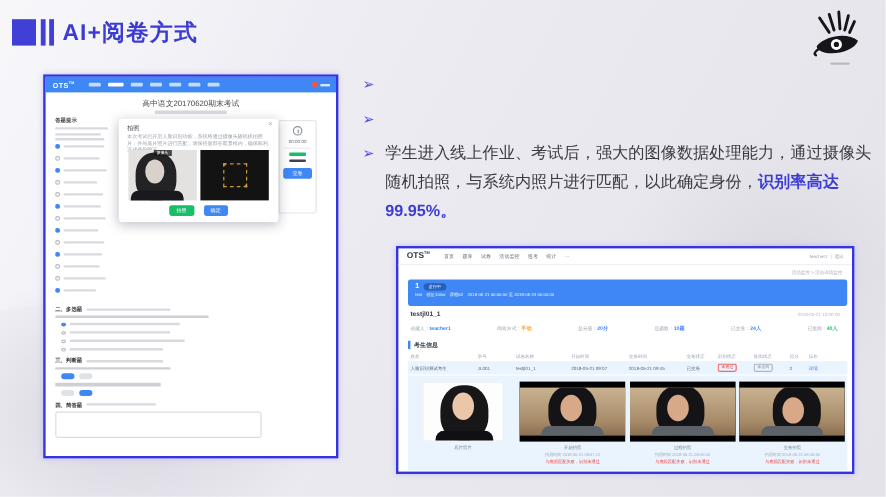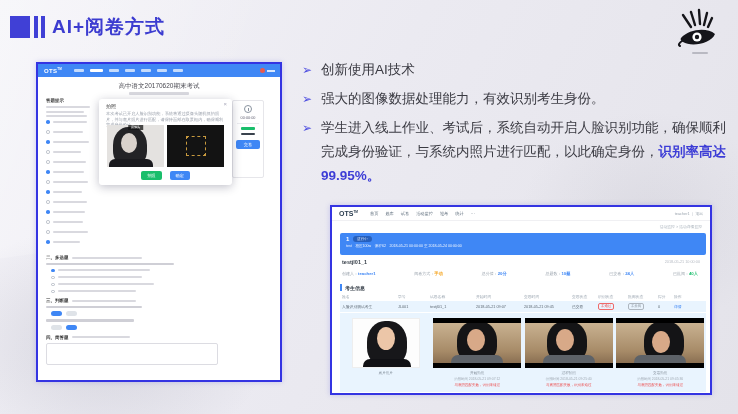--- a/index.html
+++ b/index.html
@@ -169,29 +169,27 @@
     <circle cx="21" cy="29" r="4.6" fill="#fff"></circle>
     <circle cx="21" cy="29" r="2.2" fill="#15151a"></circle>
     <path d="M6 33 C3 35, 2 37, 4 38" stroke="#15151a" stroke-width="2" fill="none" stroke-linecap="round"></path>
   </svg>
 </div>
 <div class="abs logo-sub"></div>
 
 <div class="abs bullets">
   <div class="bullet">
     <span class="arrow">➢</span>
-    <span>创新使用AI技术</span>
   </div>
   <div class="bullet">
     <span class="arrow">➢</span>
-    <span>强大的图像数据处理能力，有效识别考生身份。</span>
   </div>
   <div class="bullet">
     <span class="arrow">➢</span>
-    <span><span>学生进入线上作业、考试后，系统自动开启人脸识别功能，确保顺利完成身份验证，与系统内照片进行匹配，以此确定身份，</span><span class="hl">识别率高达99.95%。</span></span>
+    <span><span>学生进入线上作业、考试后，强大的图像数据处理能力，通过摄像头随机拍照，与系统内照片进行匹配，以此确定身份，</span><span class="hl">识别率高达99.95%。</span></span>
   </div>
 </div>
 
 <div class="abs shot exam">
   <div class="abs x-header">
     <span class="x-logo"><span>OTS</span><sup>TM</sup></span>
     <span class="x-nav">
       <i></i>
         <i class="on"></i>
         <i></i>

